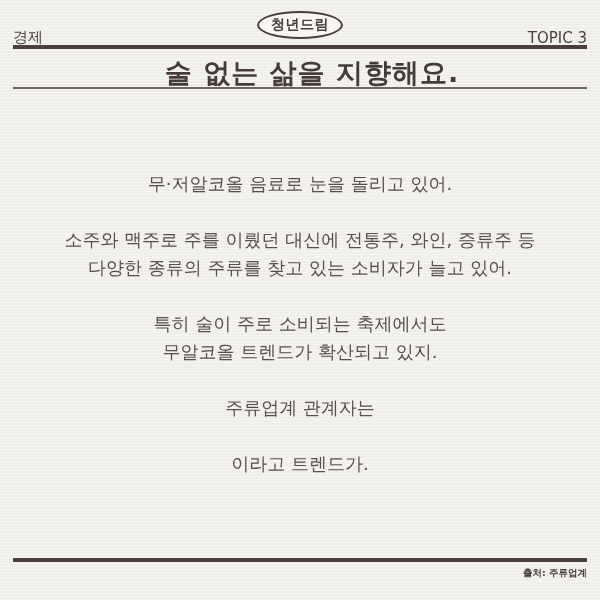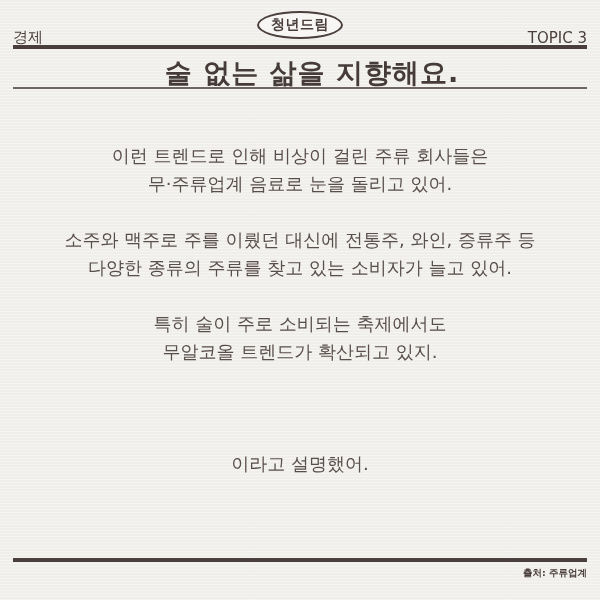--- a/index.html
+++ b/index.html
@@ -102,35 +102,35 @@
   </div>
 
   <div class="rule rule-thick-top"></div>
 
   <h1 class="title">술 없는 삶을 지향해요.</h1>
 
   <div class="rule rule-thin"></div>
 
   <div class="body-text">
     <p>
-      <span>이런 트렌드로 인해 비상이 걸린 주류 회사들은</span><br>
-      <span>무·주류업계 음료로 눈을 돌리고 있어.</span>
+      <br>
+      <span>무·저알코올 음료로 눈을 돌리고 있어.</span>
     </p>
     <p>
       <span>소주와 맥주로 주를 이뤘던 대신에 전통주, 와인, 증류주 등</span><br>
       <span>다양한 종류의 주류를 찾고 있는 소비자가 늘고 있어.</span>
     </p>
     <p>
       <span>특히 술이 주로 소비되는 축제에서도</span><br>
       <span>무알코올 트렌드가 확산되고 있지.</span>
     </p>
     <p>
+      <span>주류업계 관계자는</span><br>
       <br>
-      <br>
-      <span>이라고 설명했어.</span>
+      <span>이라고 트렌드가.</span>
     </p>
   </div>
 
   <div class="rule rule-thick-bottom"></div>
 
   <div class="source">출처: 주류업계</div>
 
   <div class="footer-headline">
     
   </div>

